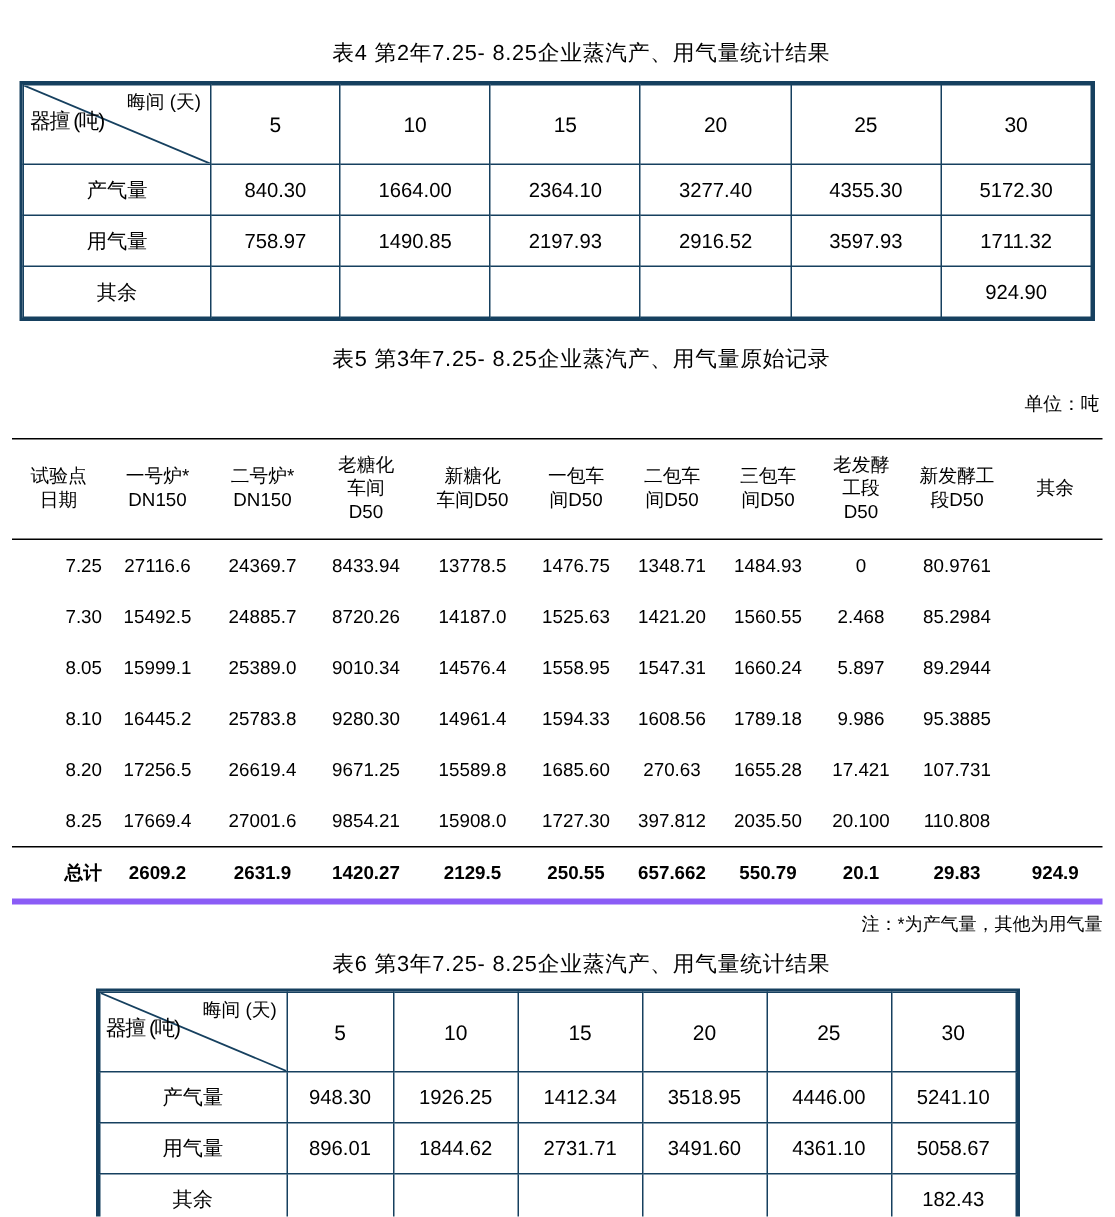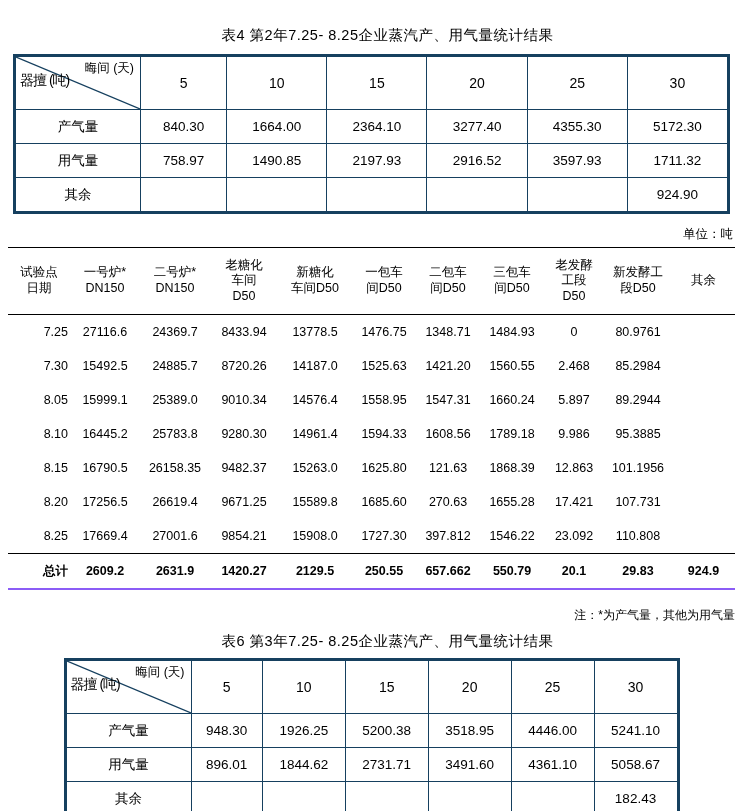--- a/index.html
+++ b/index.html
@@ -115,21 +115,21 @@
     line-height: 1.25;
     font-size: 12.5px;
   }
   table.raw tbody td {
     height: 26px;
     border-top: none;
     border-bottom: none;
   }
   table.raw tbody tr:last-child td {
     border-top: 1px solid #000;
-    border-bottom: 2px solid #8b5cf6;
+    border-bottom: 4px solid #8b5cf6;
     font-weight: bold;
   }
   table.raw tbody td:first-child { text-align: right; }
   .raw-head-sep td { border-bottom: 1px solid #000; }
 </style>
 </head>
 <body>
 
 <div class="page">
 
@@ -179,23 +179,24 @@
         <td></td>
         <td></td>
         <td></td>
         <td></td>
         <td>924.90</td>
       </tr>
     </tbody>
       </table>
   </div>
 
+  <div class="caption" style="margin-top:16px;">表5  第3年7.25- 8.25企业蒸汽产、用气量原始记录</div>
   <div class="unit-line" style="margin-top:12px;">单位：吨</div>
 
-  <table class="raw" style="margin-top:4px;">
+  <table class="raw" style="margin-top:14px;">
     <colgroup>
       <col style="width:62px">
         <col style="width:70px">
         <col style="width:70px">
         <col style="width:68px">
       <col style="width:74px">
         <col style="width:64px">
         <col style="width:64px">
         <col style="width:64px">
       <col style="width:60px">
@@ -276,75 +277,62 @@
         <td>9280.30</td>
         <td>14961.4</td>
         <td>1594.33</td>
         <td>1608.56</td>
         <td>1789.18</td>
         <td>9.986</td>
         <td>95.3885</td>
         <td></td>
       </tr>
       <tr>
-        <td>8.15</td>
-        <td>16790.5</td>
-        <td>26158.35</td>
-        <td>9482.37</td>
-        <td>15263.0</td>
-        <td>1625.80</td>
-        <td>121.63</td>
-        <td>1868.39</td>
-        <td>12.863</td>
-        <td>101.1956</td>
-        <td></td>
-      </tr>
-      <tr>
         <td>8.20</td>
         <td>17256.5</td>
         <td>26619.4</td>
         <td>9671.25</td>
         <td>15589.8</td>
         <td>1685.60</td>
         <td>270.63</td>
         <td>1655.28</td>
         <td>17.421</td>
         <td>107.731</td>
         <td></td>
       </tr>
       <tr>
         <td>8.25</td>
         <td>17669.4</td>
         <td>27001.6</td>
         <td>9854.21</td>
         <td>15908.0</td>
         <td>1727.30</td>
         <td>397.812</td>
-        <td>1546.22</td>
-        <td>23.092</td>
+        <td>2035.50</td>
+        <td>20.100</td>
         <td>110.808</td>
         <td></td>
       </tr>
       <tr>
         <td>总计</td>
         <td>2609.2</td>
         <td>2631.9</td>
         <td>1420.27</td>
         <td>2129.5</td>
         <td>250.55</td>
         <td>657.662</td>
         <td>550.79</td>
         <td>20.1</td>
         <td>29.83</td>
         <td>924.9</td>
       </tr>
     </tbody>
   </table>
 
-  <div class="note-line" style="margin-top:17px;">注：*为产气量，其他为用气量</div>
+  <div class="note-line" style="margin-top:5px;">注：*为产气量，其他为用气量</div>
 
   <div class="caption" style="margin-top:8px;">表6  第3年7.25- 8.25企业蒸汽产、用气量统计结果</div>
 
   <div class="sum-wrap" style="width:616px; margin-top:7px;">
     <table class="sum">
       <tbody>
           <tr>
         <td class="diag">
           <span class="line">
             <svg viewBox="0 0 120 52" preserveAspectRatio="none">
@@ -358,21 +346,21 @@
         <td class="hdrnum">10</td>
         <td class="hdrnum">15</td>
         <td class="hdrnum">20</td>
         <td class="hdrnum">25</td>
         <td class="hdrnum">30</td>
       </tr>
       <tr>
         <td>产气量</td>
         <td>948.30</td>
         <td>1926.25</td>
-        <td>5200.38</td>
+        <td>1412.34</td>
         <td>3518.95</td>
         <td>4446.00</td>
         <td>5241.10</td>
       </tr>
       <tr>
         <td>用气量</td>
         <td>896.01</td>
         <td>1844.62</td>
         <td>2731.71</td>
         <td>3491.60</td>

